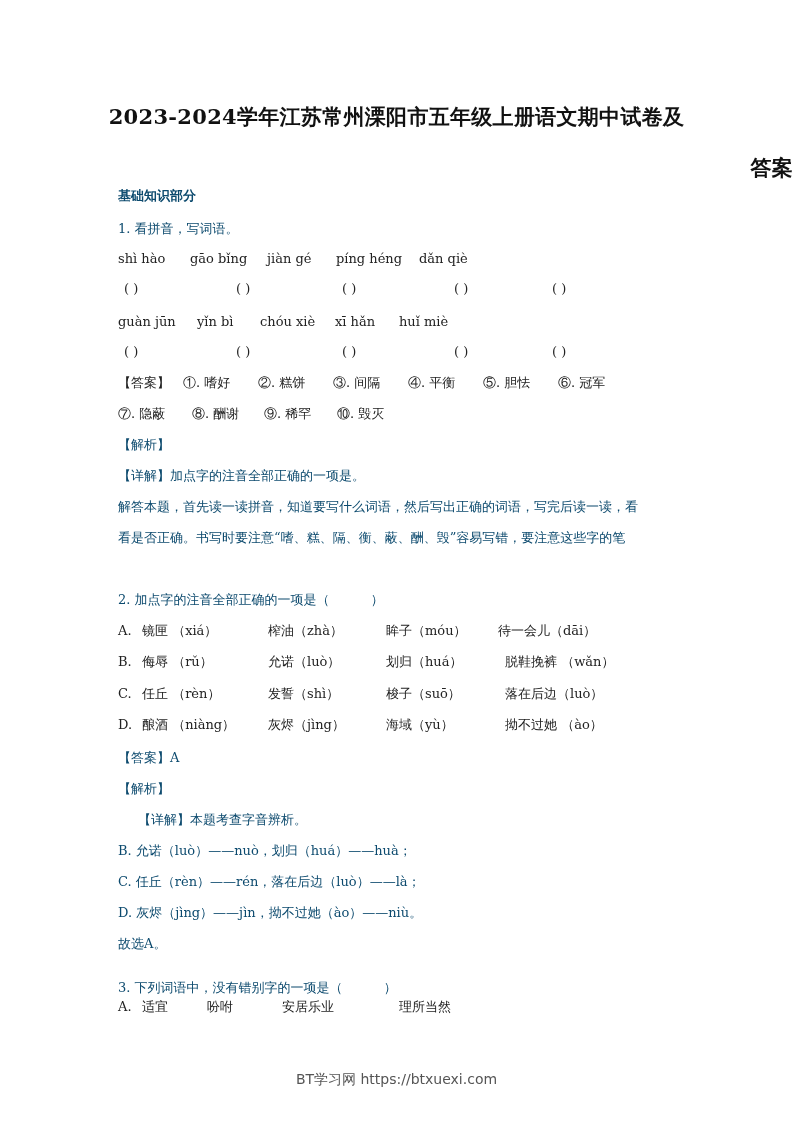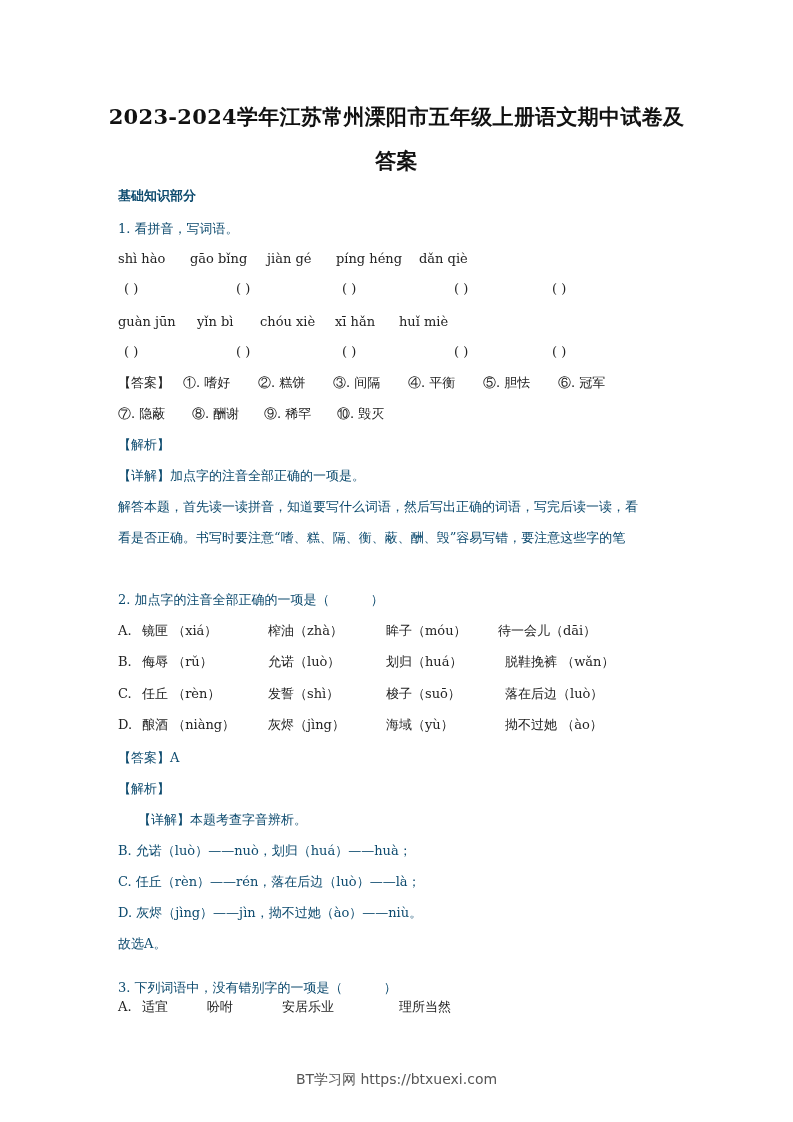--- a/index.html
+++ b/index.html
@@ -13,21 +13,21 @@
   .abs { position: absolute; font-size: 13px; white-space: nowrap; line-height: 18px; color: #222; }
   .footer { position: absolute; left: 0; width: 793px; top: 1071px; text-align: center;
             font-family: "DejaVu Sans", "Liberation Sans", sans-serif; font-size: 14px; color: #555; }
 </style>
 </head>
 <body>
 
 <div class="page">
 
   <div class="title" style="top:103px;">2023-2024学年江苏常州溧阳市五年级上册语文期中试卷及</div>
-  <div class="title" style="top:147px;">答案</div>
+  <div class="title" style="top:154px;text-align:right;">答案</div>
 
   <div class="line bold" style="top:187px;">基础知识部分</div>
 
   <div class="line" style="top:220px;">1. 看拼音，写词语。</div>
 
   <div>
     <span class="abs" style="left:118px;top:250px;">shì hào</span>
     <span class="abs" style="left:190px;top:250px;">gāo bǐng</span>
     <span class="abs" style="left:267px;top:250px;">jiàn gé</span>
     <span class="abs" style="left:336px;top:250px;">píng héng</span>

